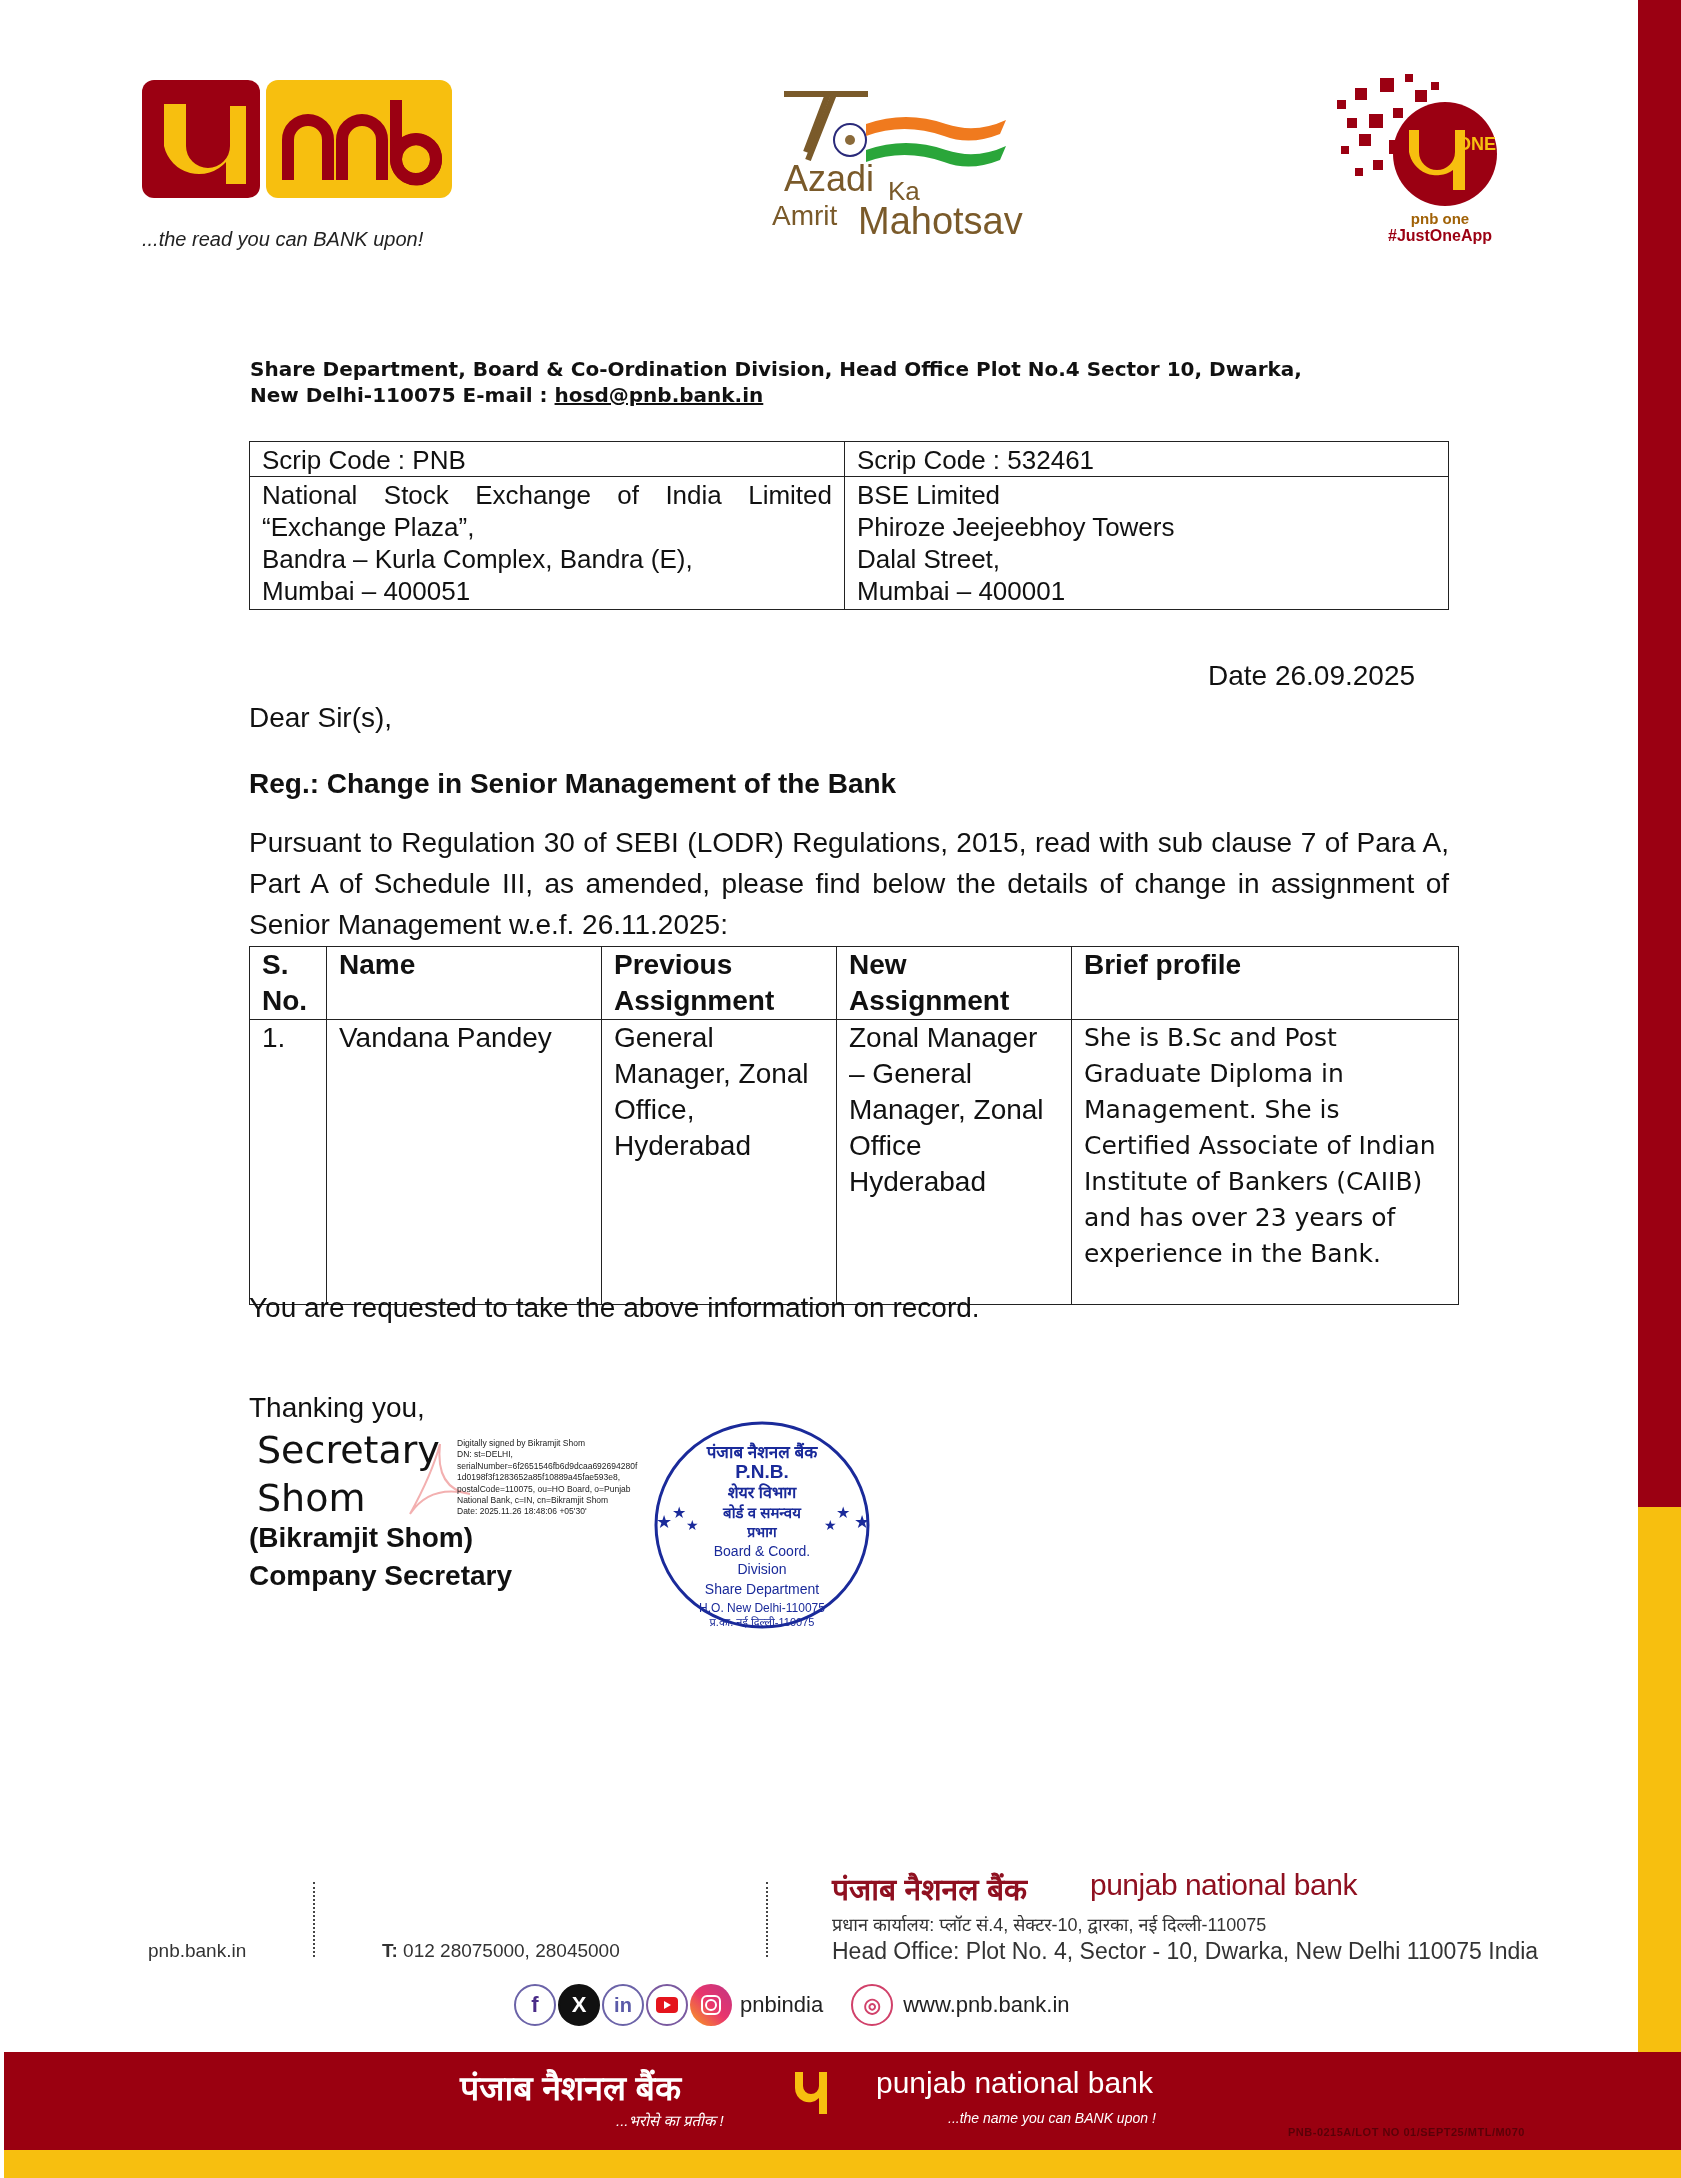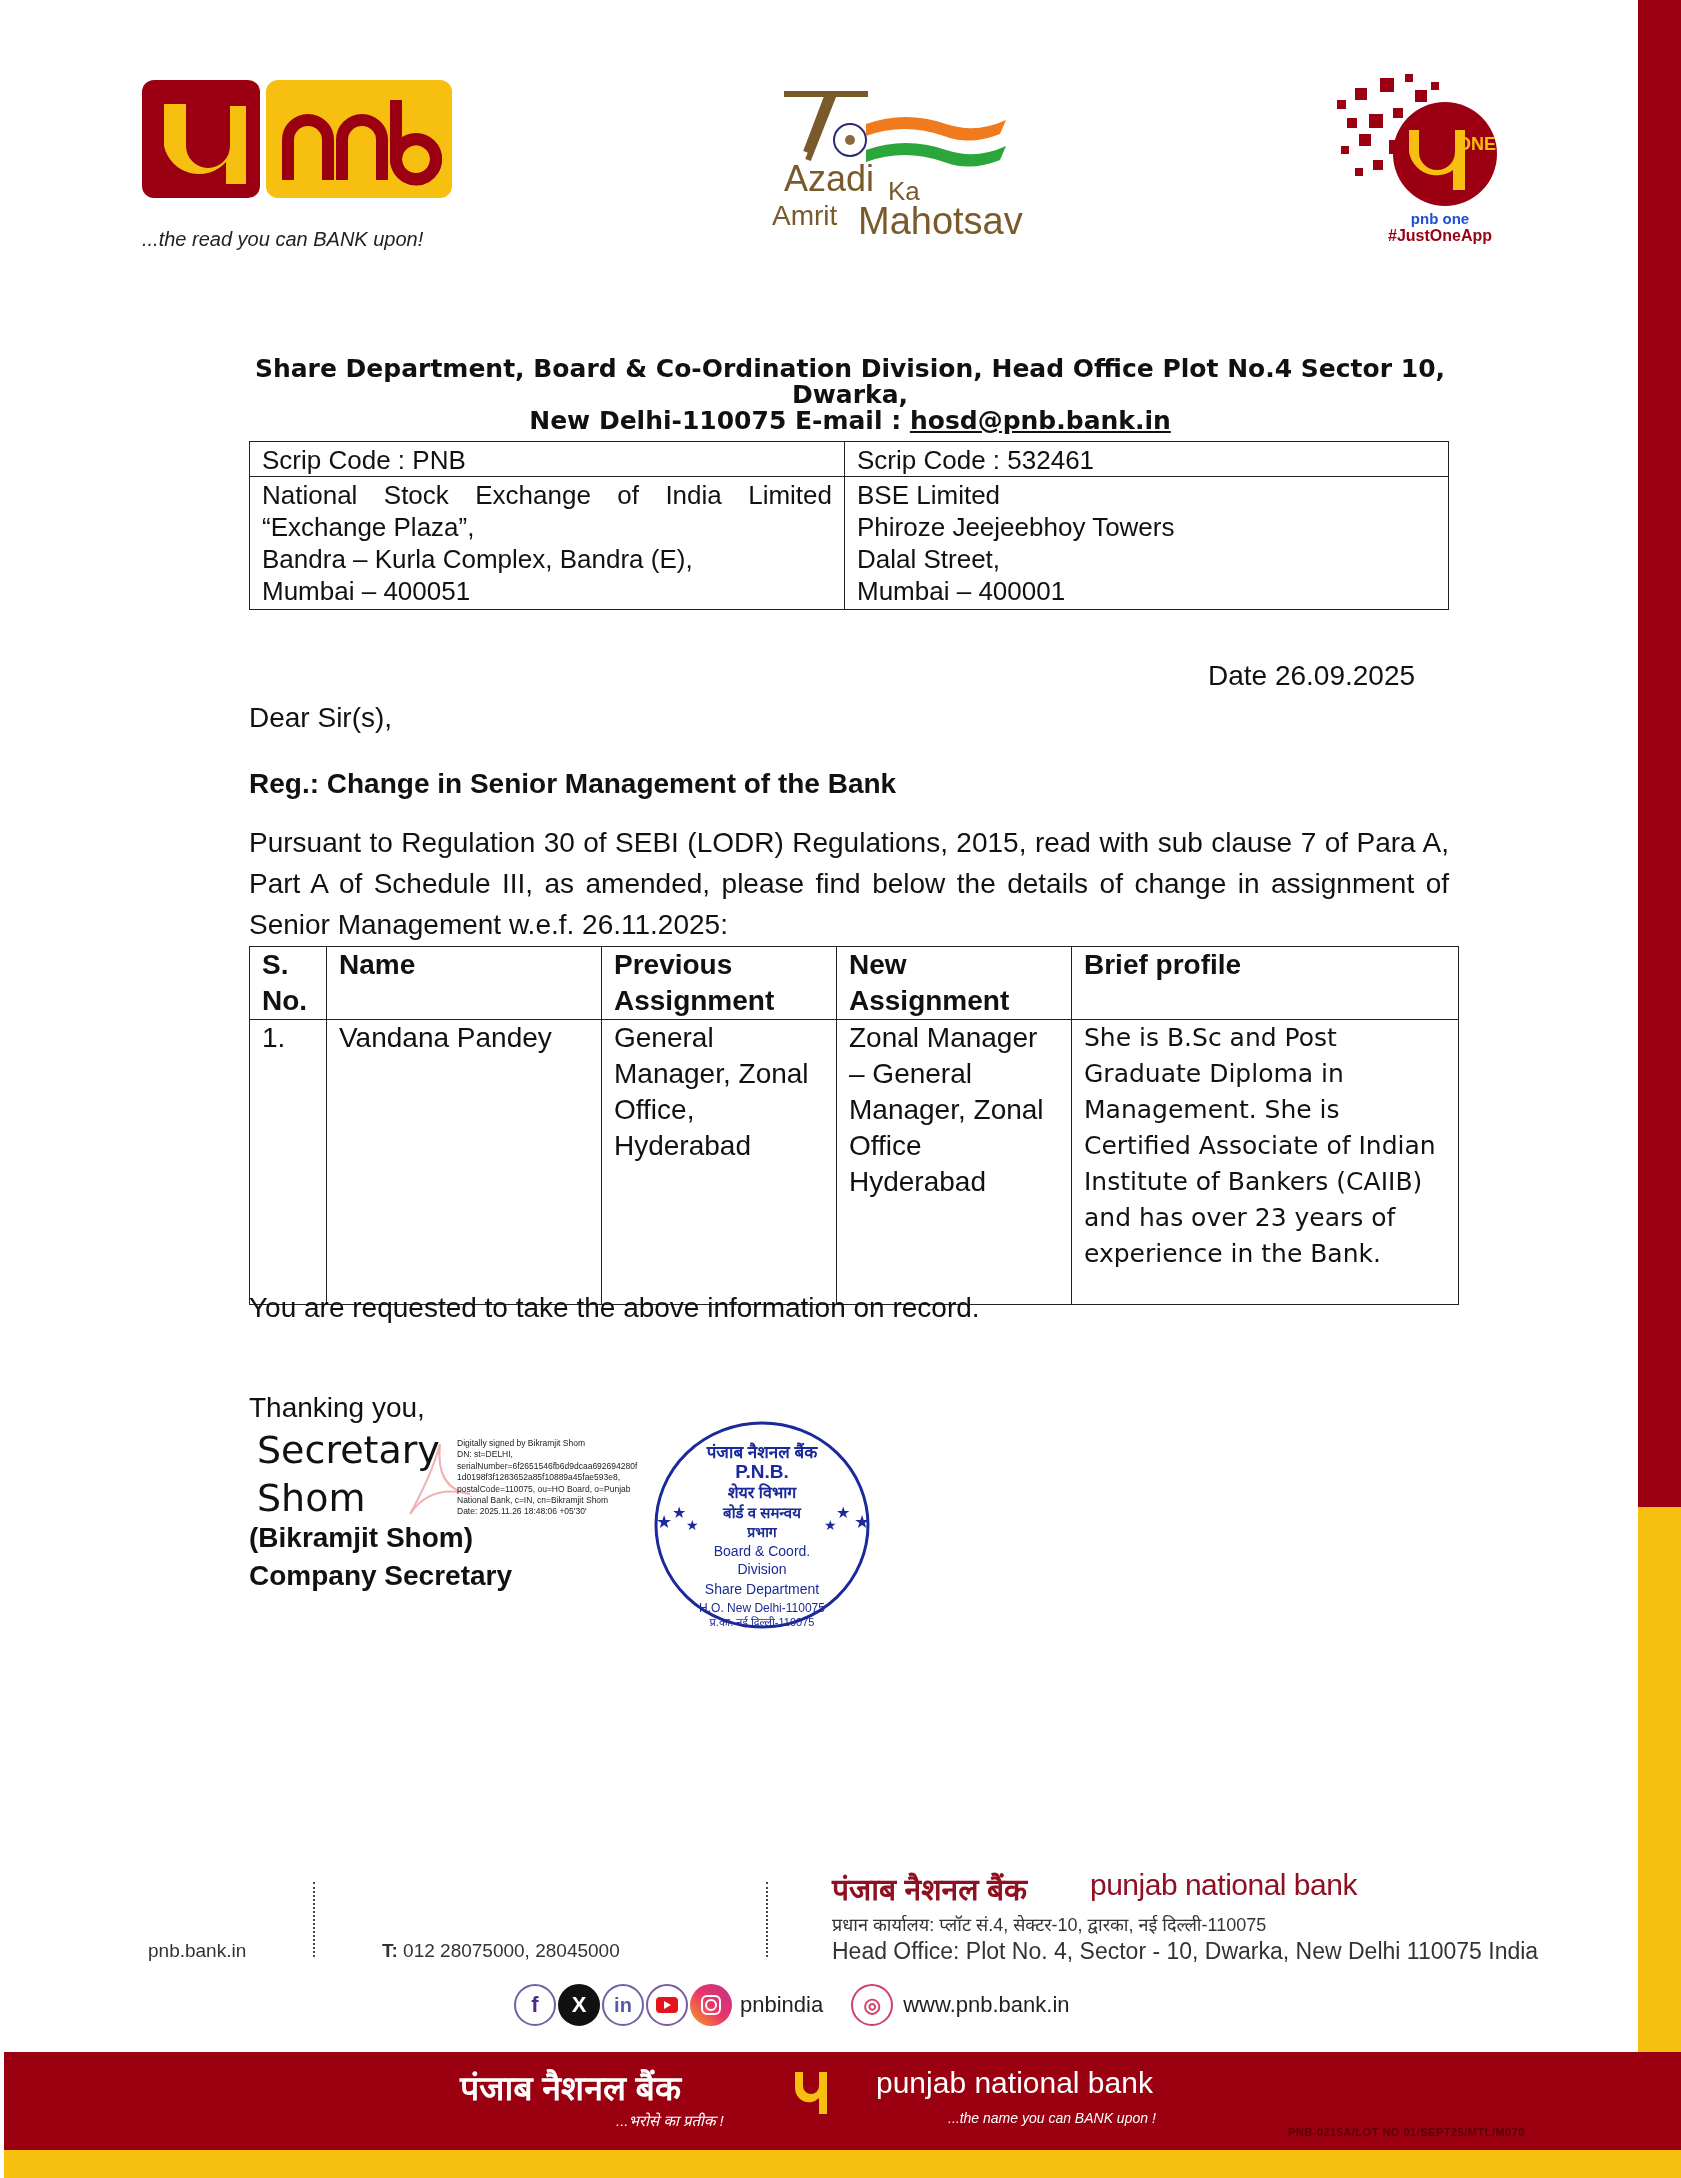--- a/index.html
+++ b/index.html
@@ -13,26 +13,26 @@
 
   
   .pnb-logo { left:142px; top:80px; width:310px; height:120px; }
   .pnb-tagline { left:142px; top:228px; font-size:20px; font-style:italic; color:#222; }
   .akam { left:770px; top:88px; width:270px; height:155px; }
   .akam-text1 { left:784px; top:158px; font-size:36px; color:#7a5a2a; }
   .akam-ka { left:888px; top:176px; font-size:26px; color:#7a5a2a; }
   .akam-text2 { left:772px; top:200px; font-size:28px; color:#7a5a2a; }
   .akam-text3 { left:858px; top:200px; font-size:38px; color:#7a5a2a; }
   .one-logo { left:1335px; top:68px; width:180px; height:150px; }
-  .one-caption1 { left:1385px; top:210px; width:110px; text-align:center; font-size:15px; font-weight:bold; color:#1d4ed8; }
+  .one-caption1 { left:1385px; top:210px; width:110px; text-align:center; font-size:15px; font-weight:bold; color:#a16207; }
   .one-caption2 { left:1365px; top:227px; width:150px; text-align:center; font-size:16px; font-weight:bold; color:#9b0012; }
 
   
-  .addr { left:250px; top:356px; width:1200px; text-align:center; font-family:"DejaVu Sans", sans-serif;
-          font-weight:bold; font-size:25px; line-height:26px; color:#111; }
+  .addr { left:250px; top:356px; width:1200px; text-align:left; font-family:"DejaVu Sans", sans-serif;
+          font-weight:bold; font-size:20px; line-height:26px; color:#111; }
   .addr u { text-decoration:underline; }
 
   
   table { border-collapse:collapse; }
   .scrip { left:249px; top:441px; width:1200px; font-size:26px; }
   .scrip td { border:1.5px solid #222; vertical-align:top; padding:2px 12px; line-height:32px; }
   .scrip .hd td { font-weight:normal; padding:2px 12px 0 12px; }
   .just { text-align:justify; text-align-last:justify; }
   .ul { }
 

